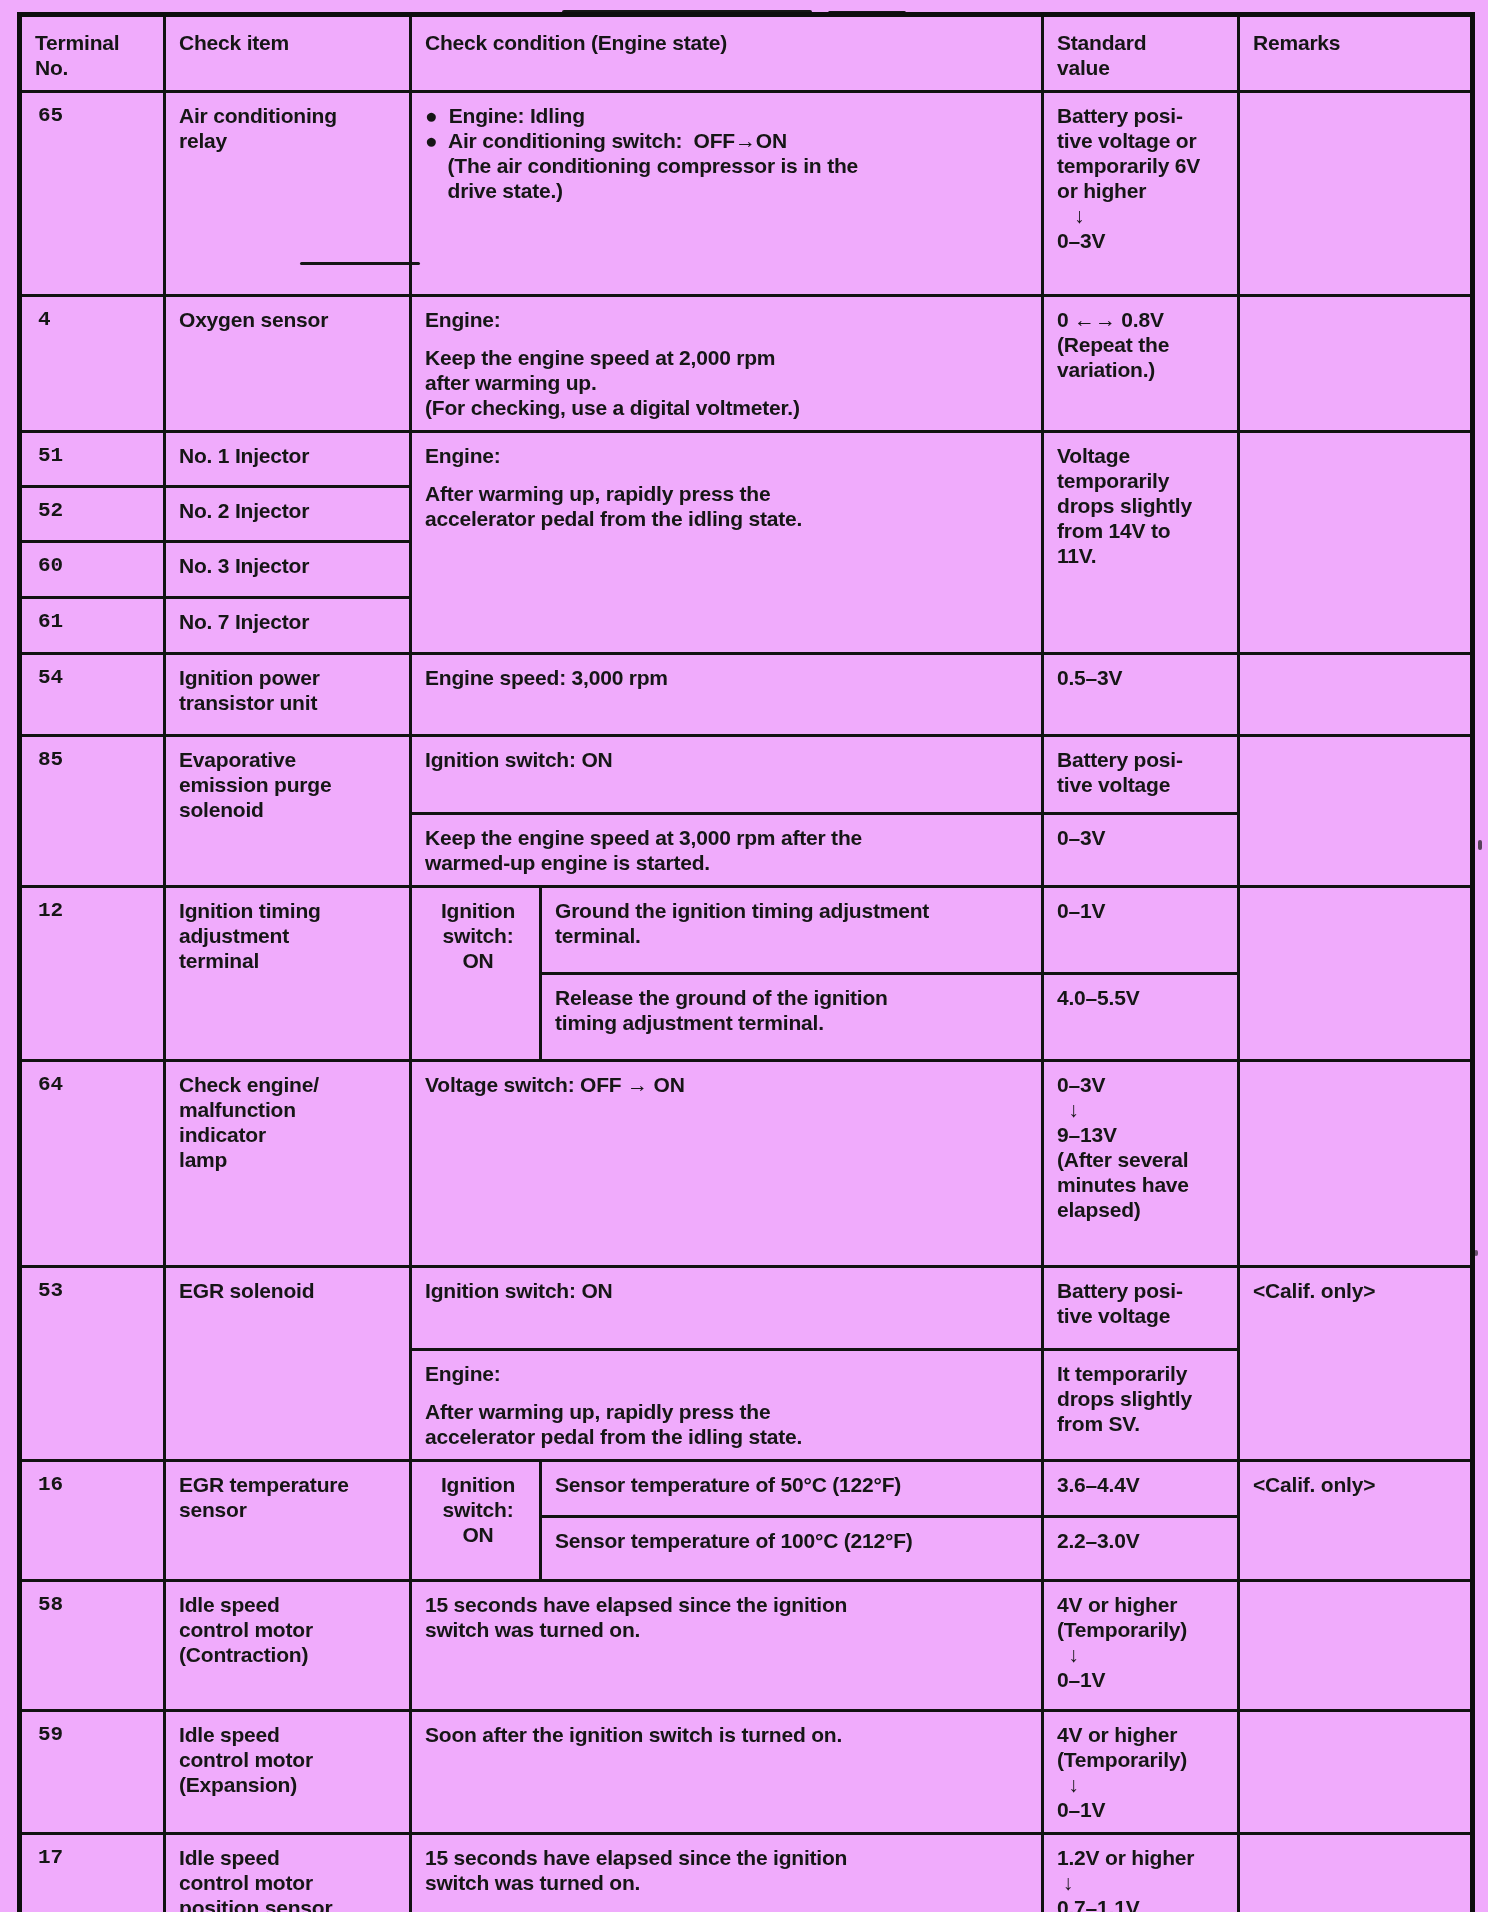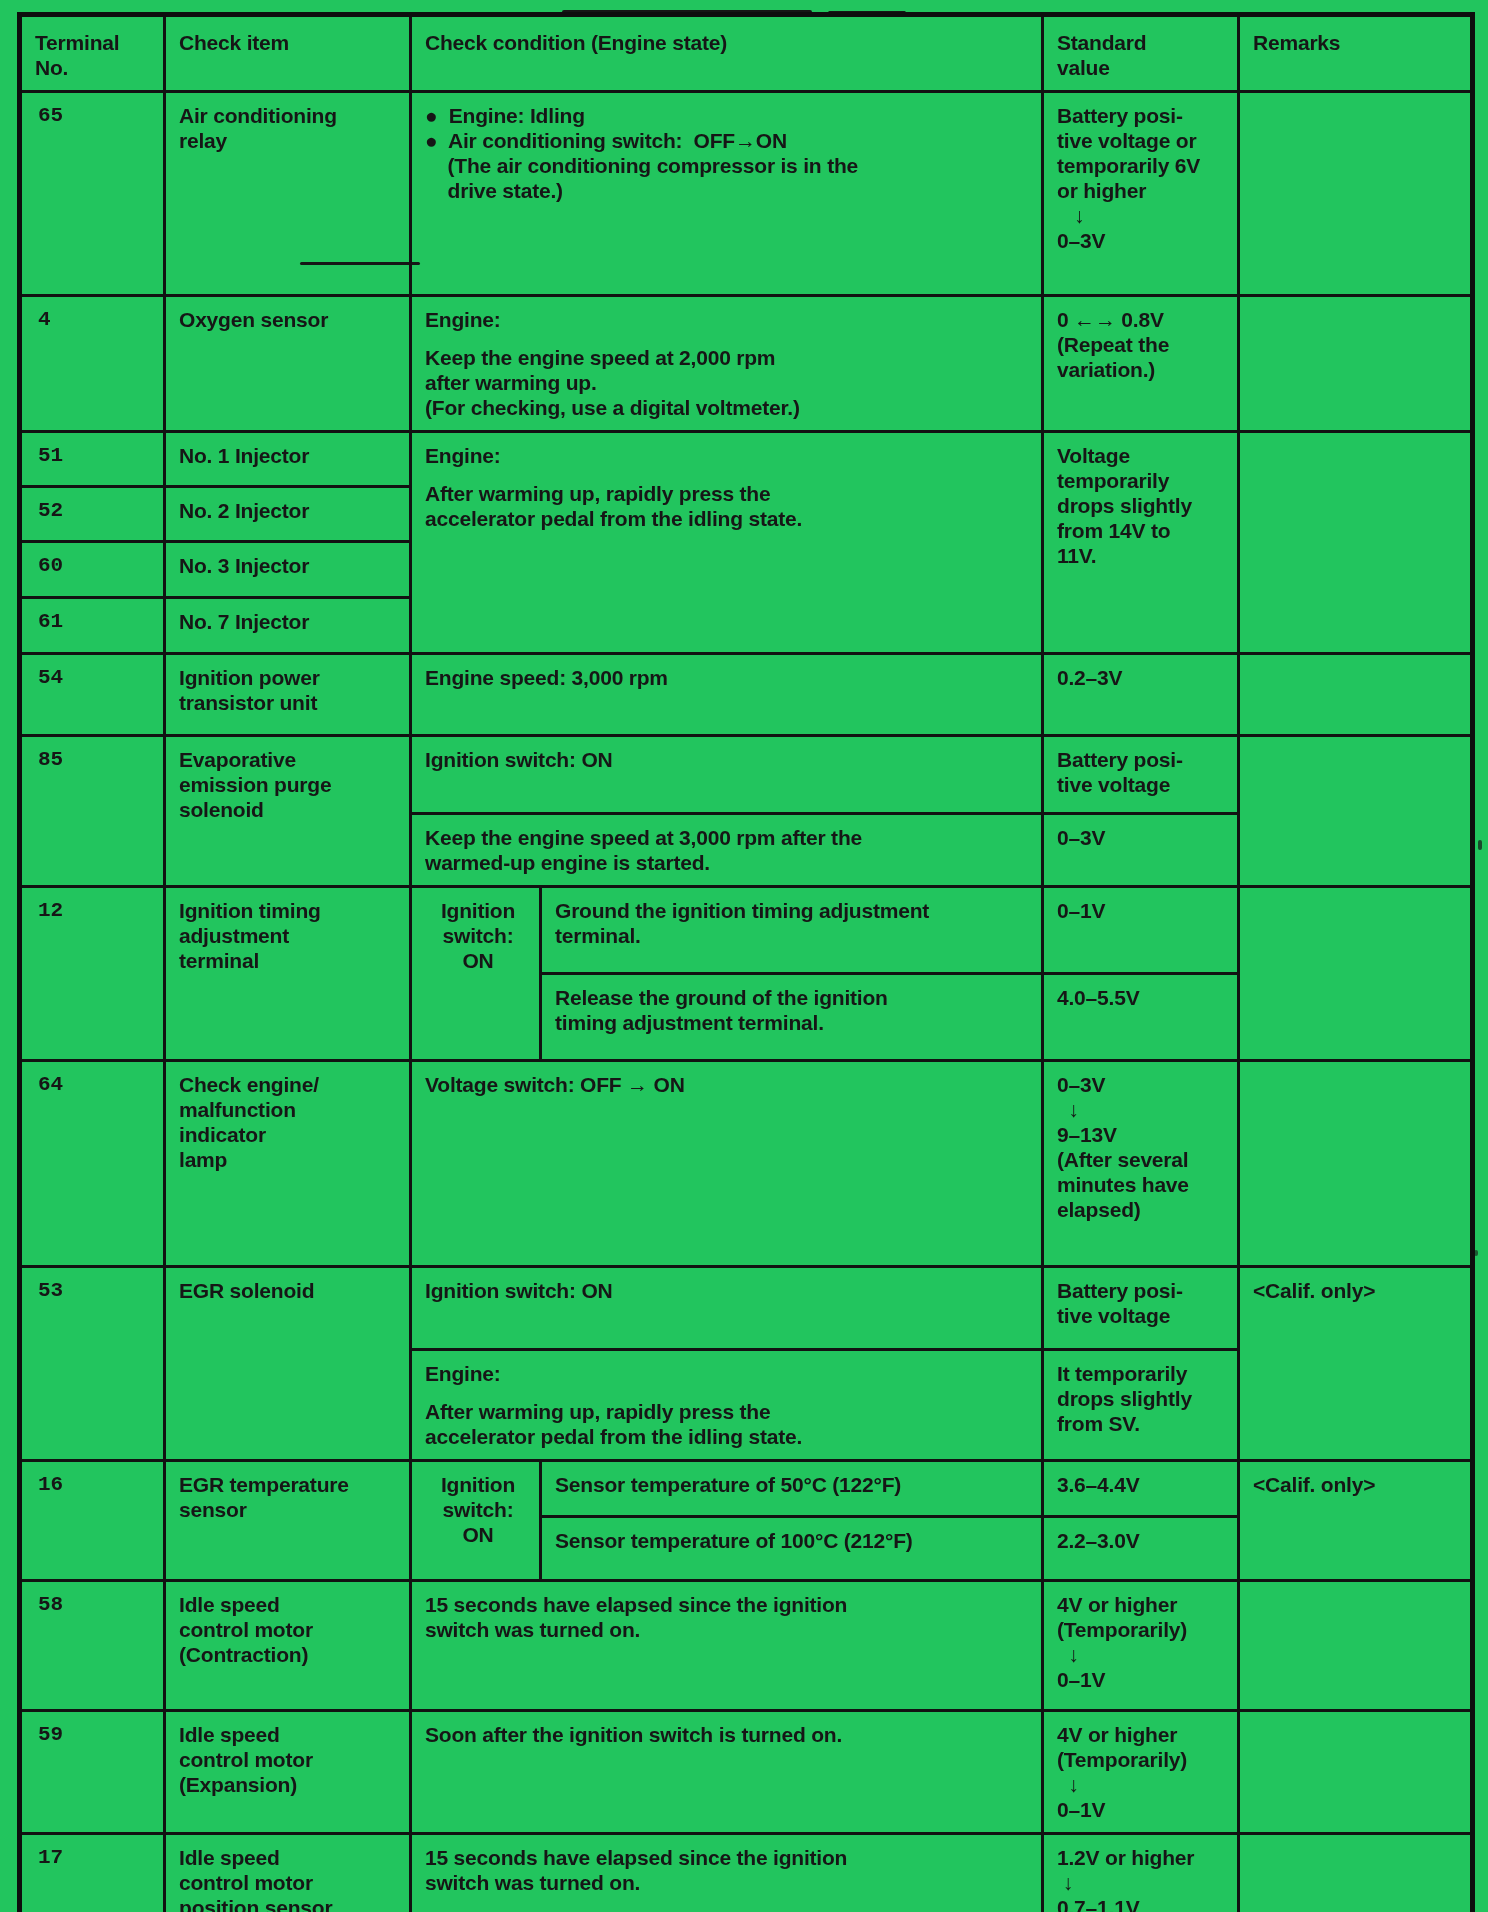--- a/index.html
+++ b/index.html
@@ -5,21 +5,21 @@
   * { box-sizing: border-box; margin: 0; padding: 0; }
   html, body { background: #e8e8e6; }
   body {
     width: 1488px; height: 1912px;
     font-family: "Liberation Sans", "DejaVu Sans", sans-serif;
     position: relative;
   }
   .sheet {
     position: absolute; left: 0; top: 0;
     width: 1488px; height: 1912px;
-    background: #22c55e;
+    background: #f0abfc;
     overflow: hidden;
   }
   table.chart {
     position: absolute; left: 17px; top: 12px;
     width: 1453px;
     border-collapse: collapse;
     table-layout: fixed;
     border: 5px solid #0e0e0e;
   }
   th, td {
@@ -142,21 +142,21 @@
     <tr style="height:56px">
       <td class="term">61</td>
       <td>No. 7 Injector</td>
     </tr>
 
     <tr style="height:82px">
       <td class="term">54</td>
       <td class="pre">Ignition power
 transistor unit</td>
       <td colspan="2" class="pre">Engine speed: 3,000 rpm</td>
-      <td class="pre">0.2–3V</td>
+      <td class="pre">0.5–3V</td>
       <td></td>
     </tr>
 
     <tr style="height:78px">
       <td rowspan="2" class="term">85</td>
       <td rowspan="2" class="pre">Evaporative
 emission purge
 solenoid</td>
       <td colspan="2" class="pre">Ignition switch: ON</td>
       <td class="pre">Battery posi-

